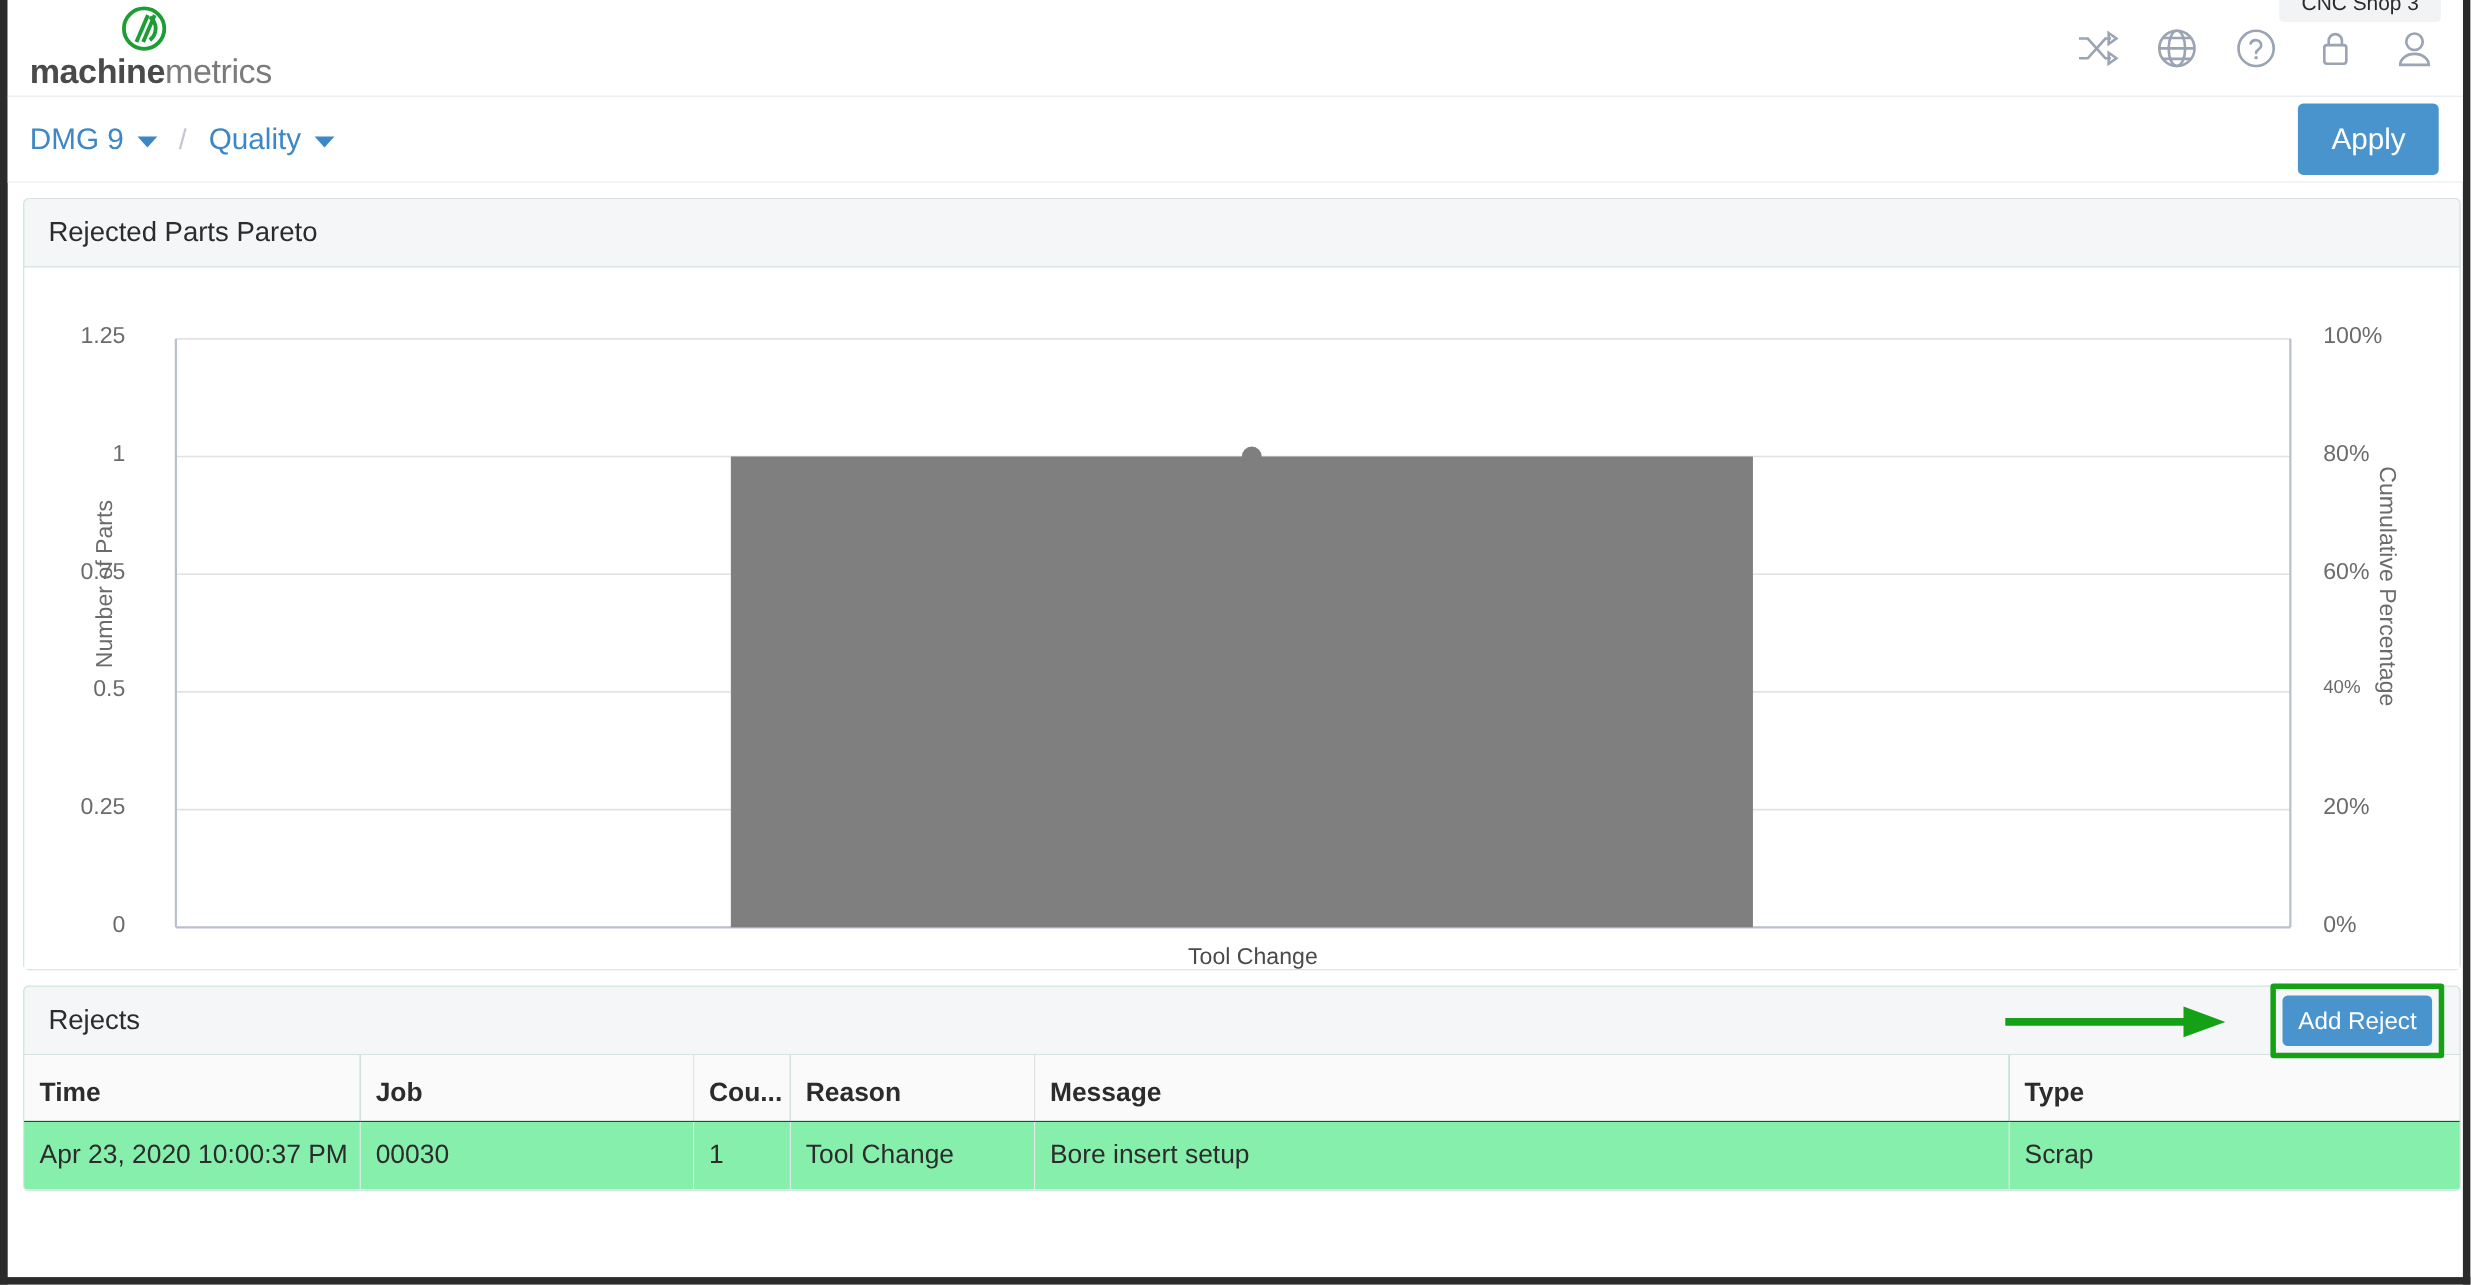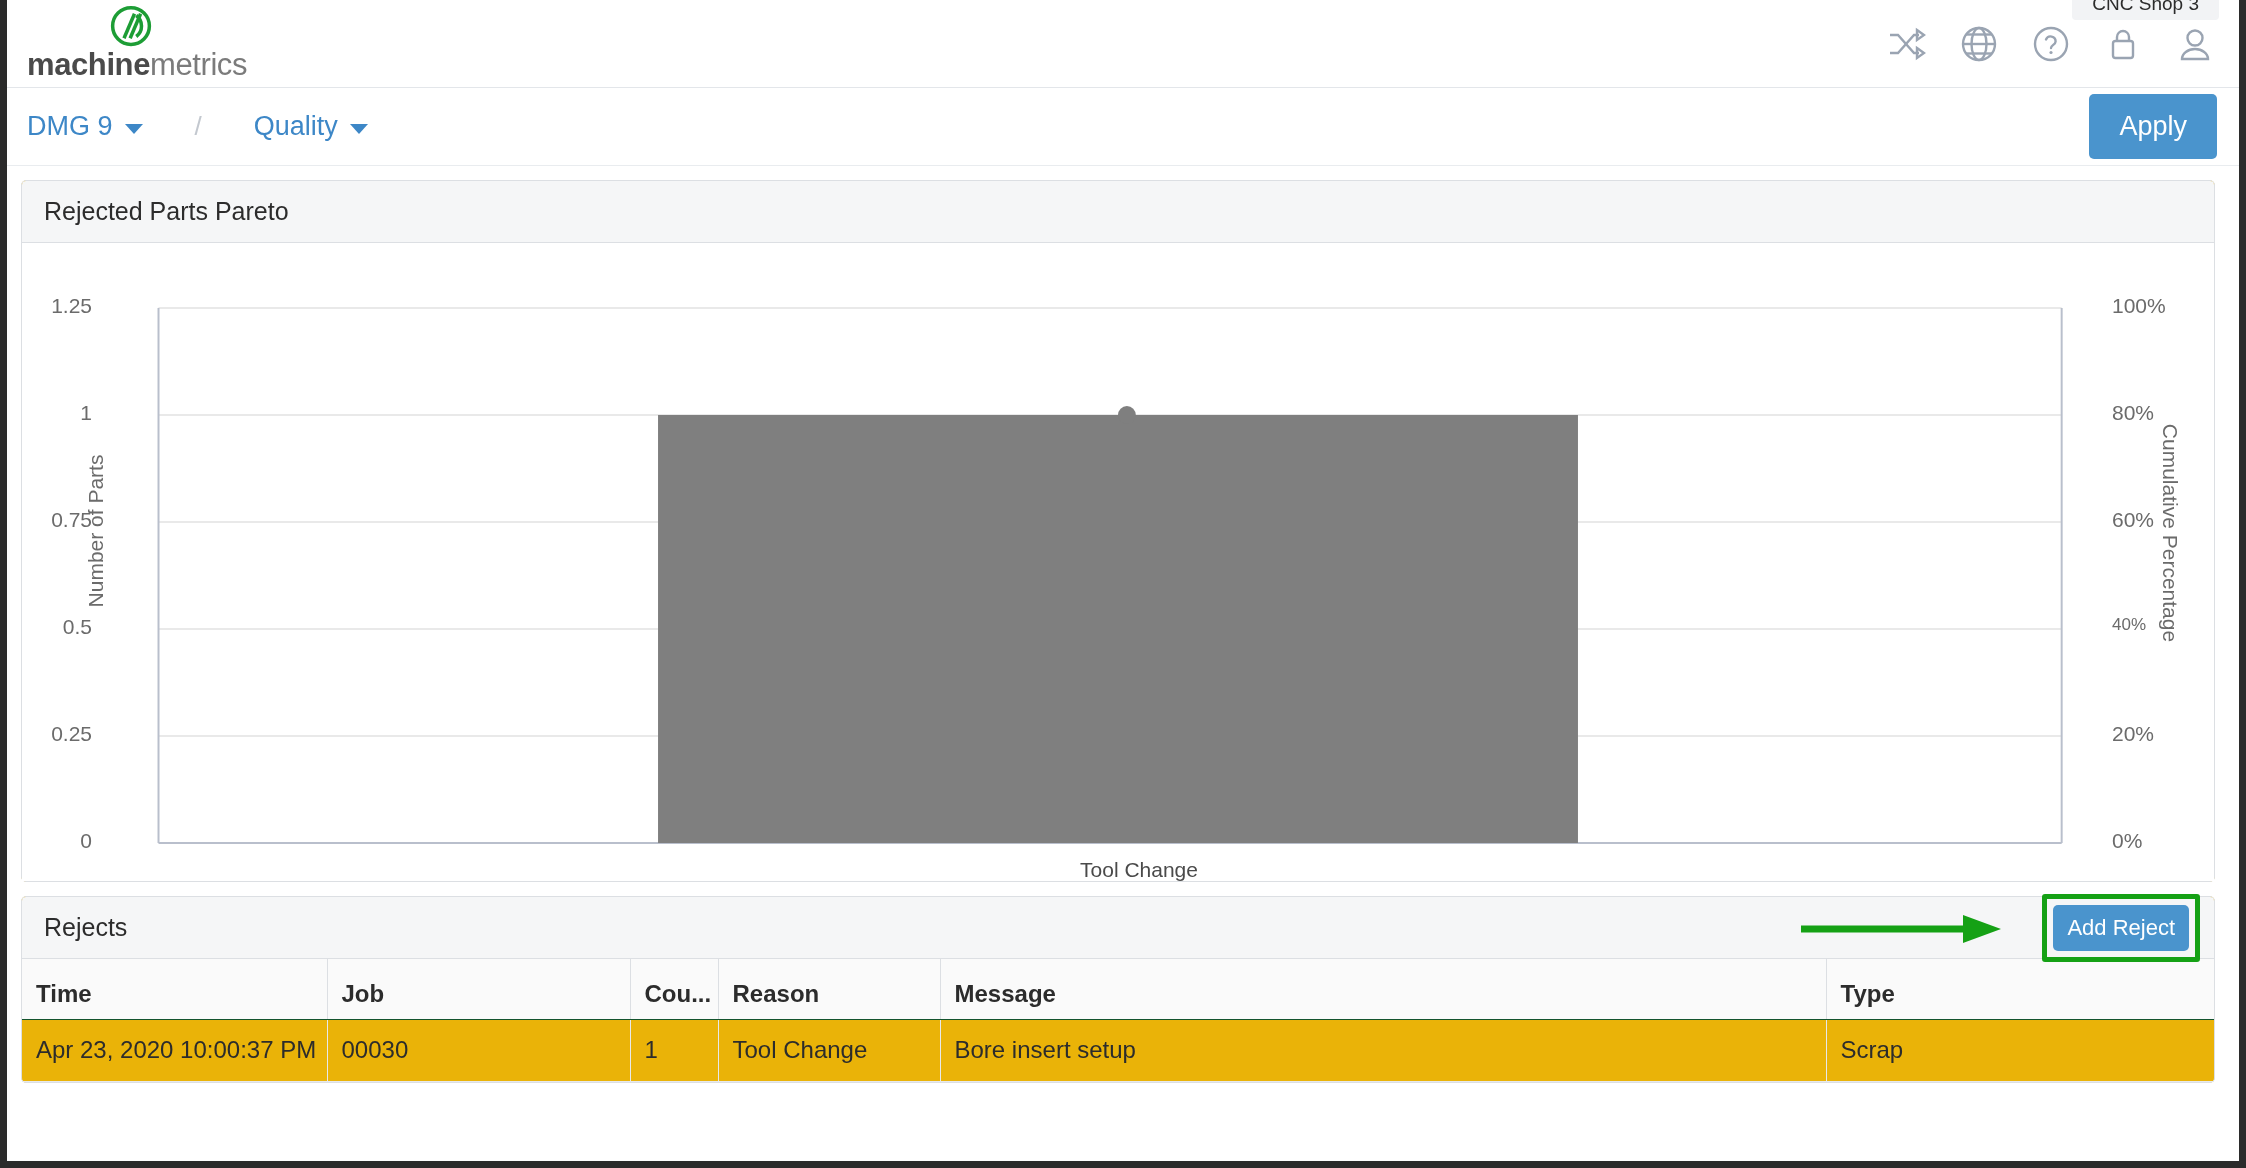--- a/index.html
+++ b/index.html
@@ -89,21 +89,21 @@
 
   
   .subbar {
     position: relative;
     height: 78px;
     background: #ffffff;
     display: flex;
     align-items: center;
     border-bottom: 1px solid #e9ecef;
   }
-  .crumbs { display: flex; align-items: center; margin-left: 20px; gap: 32px; }
+  .crumbs { display: flex; align-items: center; margin-left: 20px; }
   .crumb {
     color: #3d87c7;
     font-size: 27px;
     display: flex;
     align-items: center;
     cursor: pointer;
     white-space: nowrap;
   }
   .caret {
     width: 0; height: 0;
@@ -138,24 +138,24 @@
     font-size: 27px;
     border: none;
     border-radius: 5px;
     padding: 17px 30px;
     cursor: pointer;
     font-family: "Liberation Sans", sans-serif;
   }
 
   
   .card {
-    margin: 14px 24px 0 14px;
+    margin: 14px 2px 0 14px;
     border: 1px solid #dcdfe3;
     border-radius: 5px;
-    background: #eab308;
+    background: #86efac;
   }
   .card-head {
     background: #f5f6f7;
     border-bottom: 1px solid #dcdfe3;
     height: 62px;
     display: flex;
     align-items: center;
     position: relative;
     border-radius: 4px 4px 0 0;
   }

